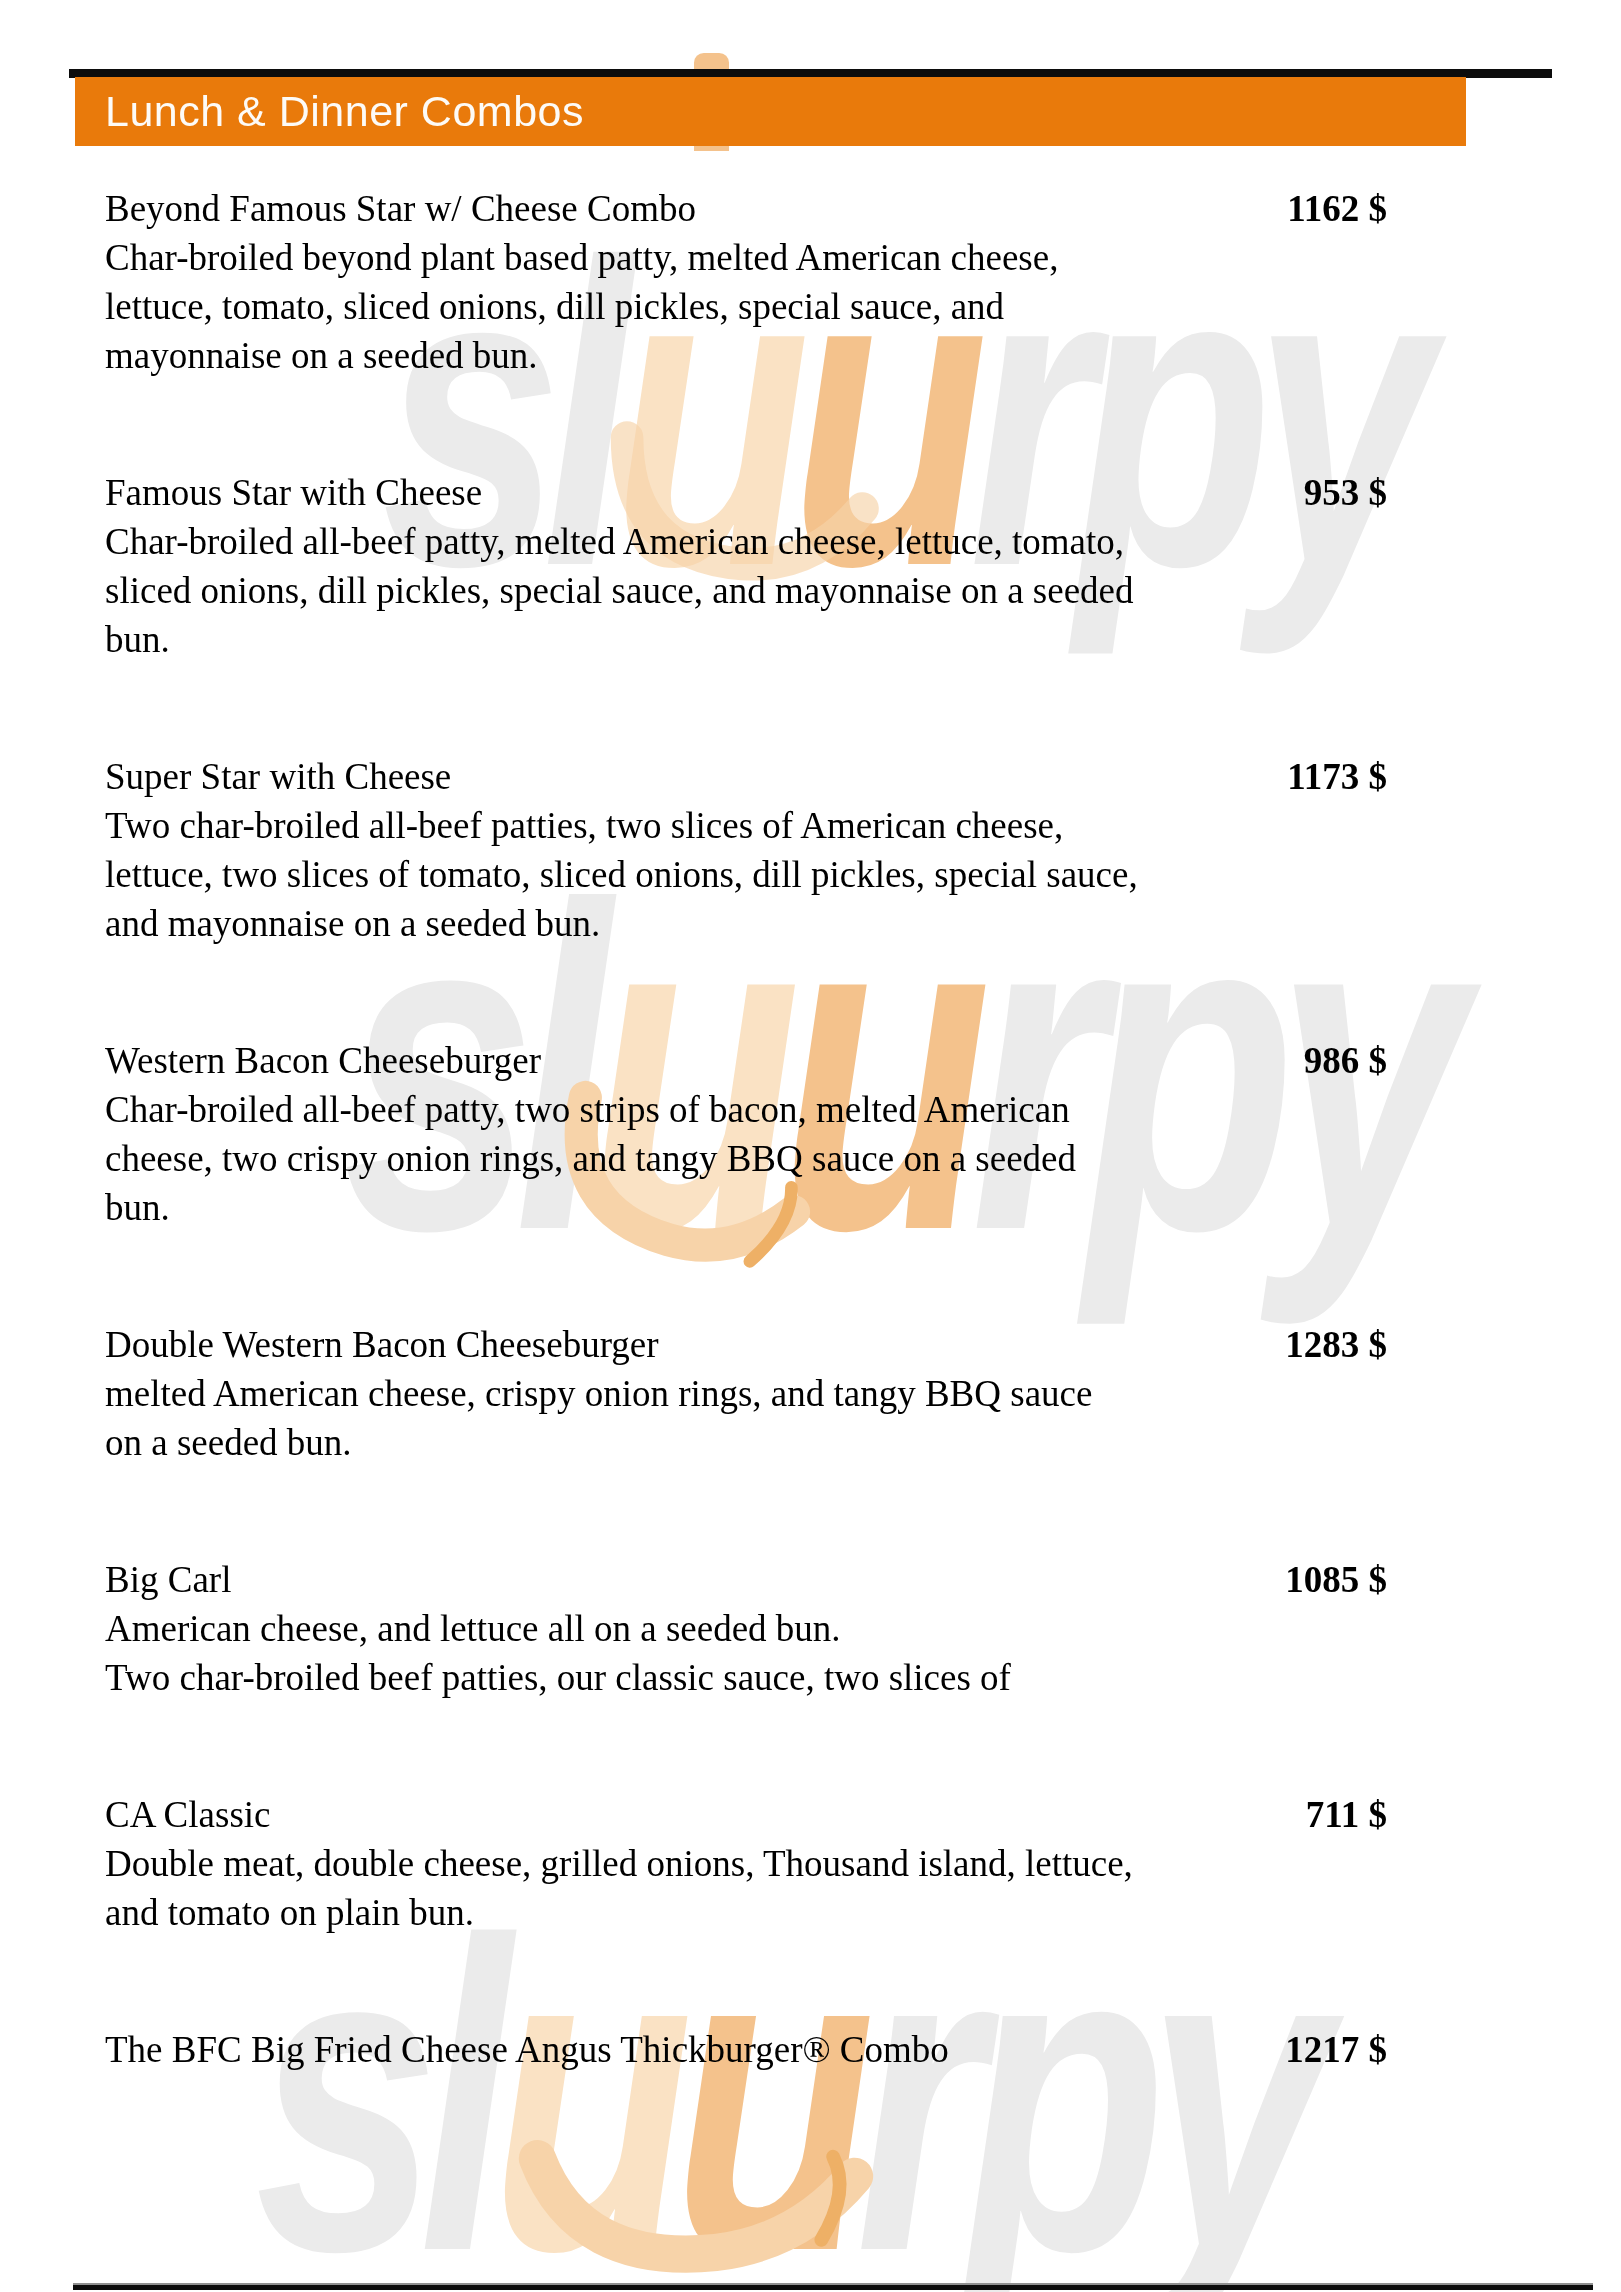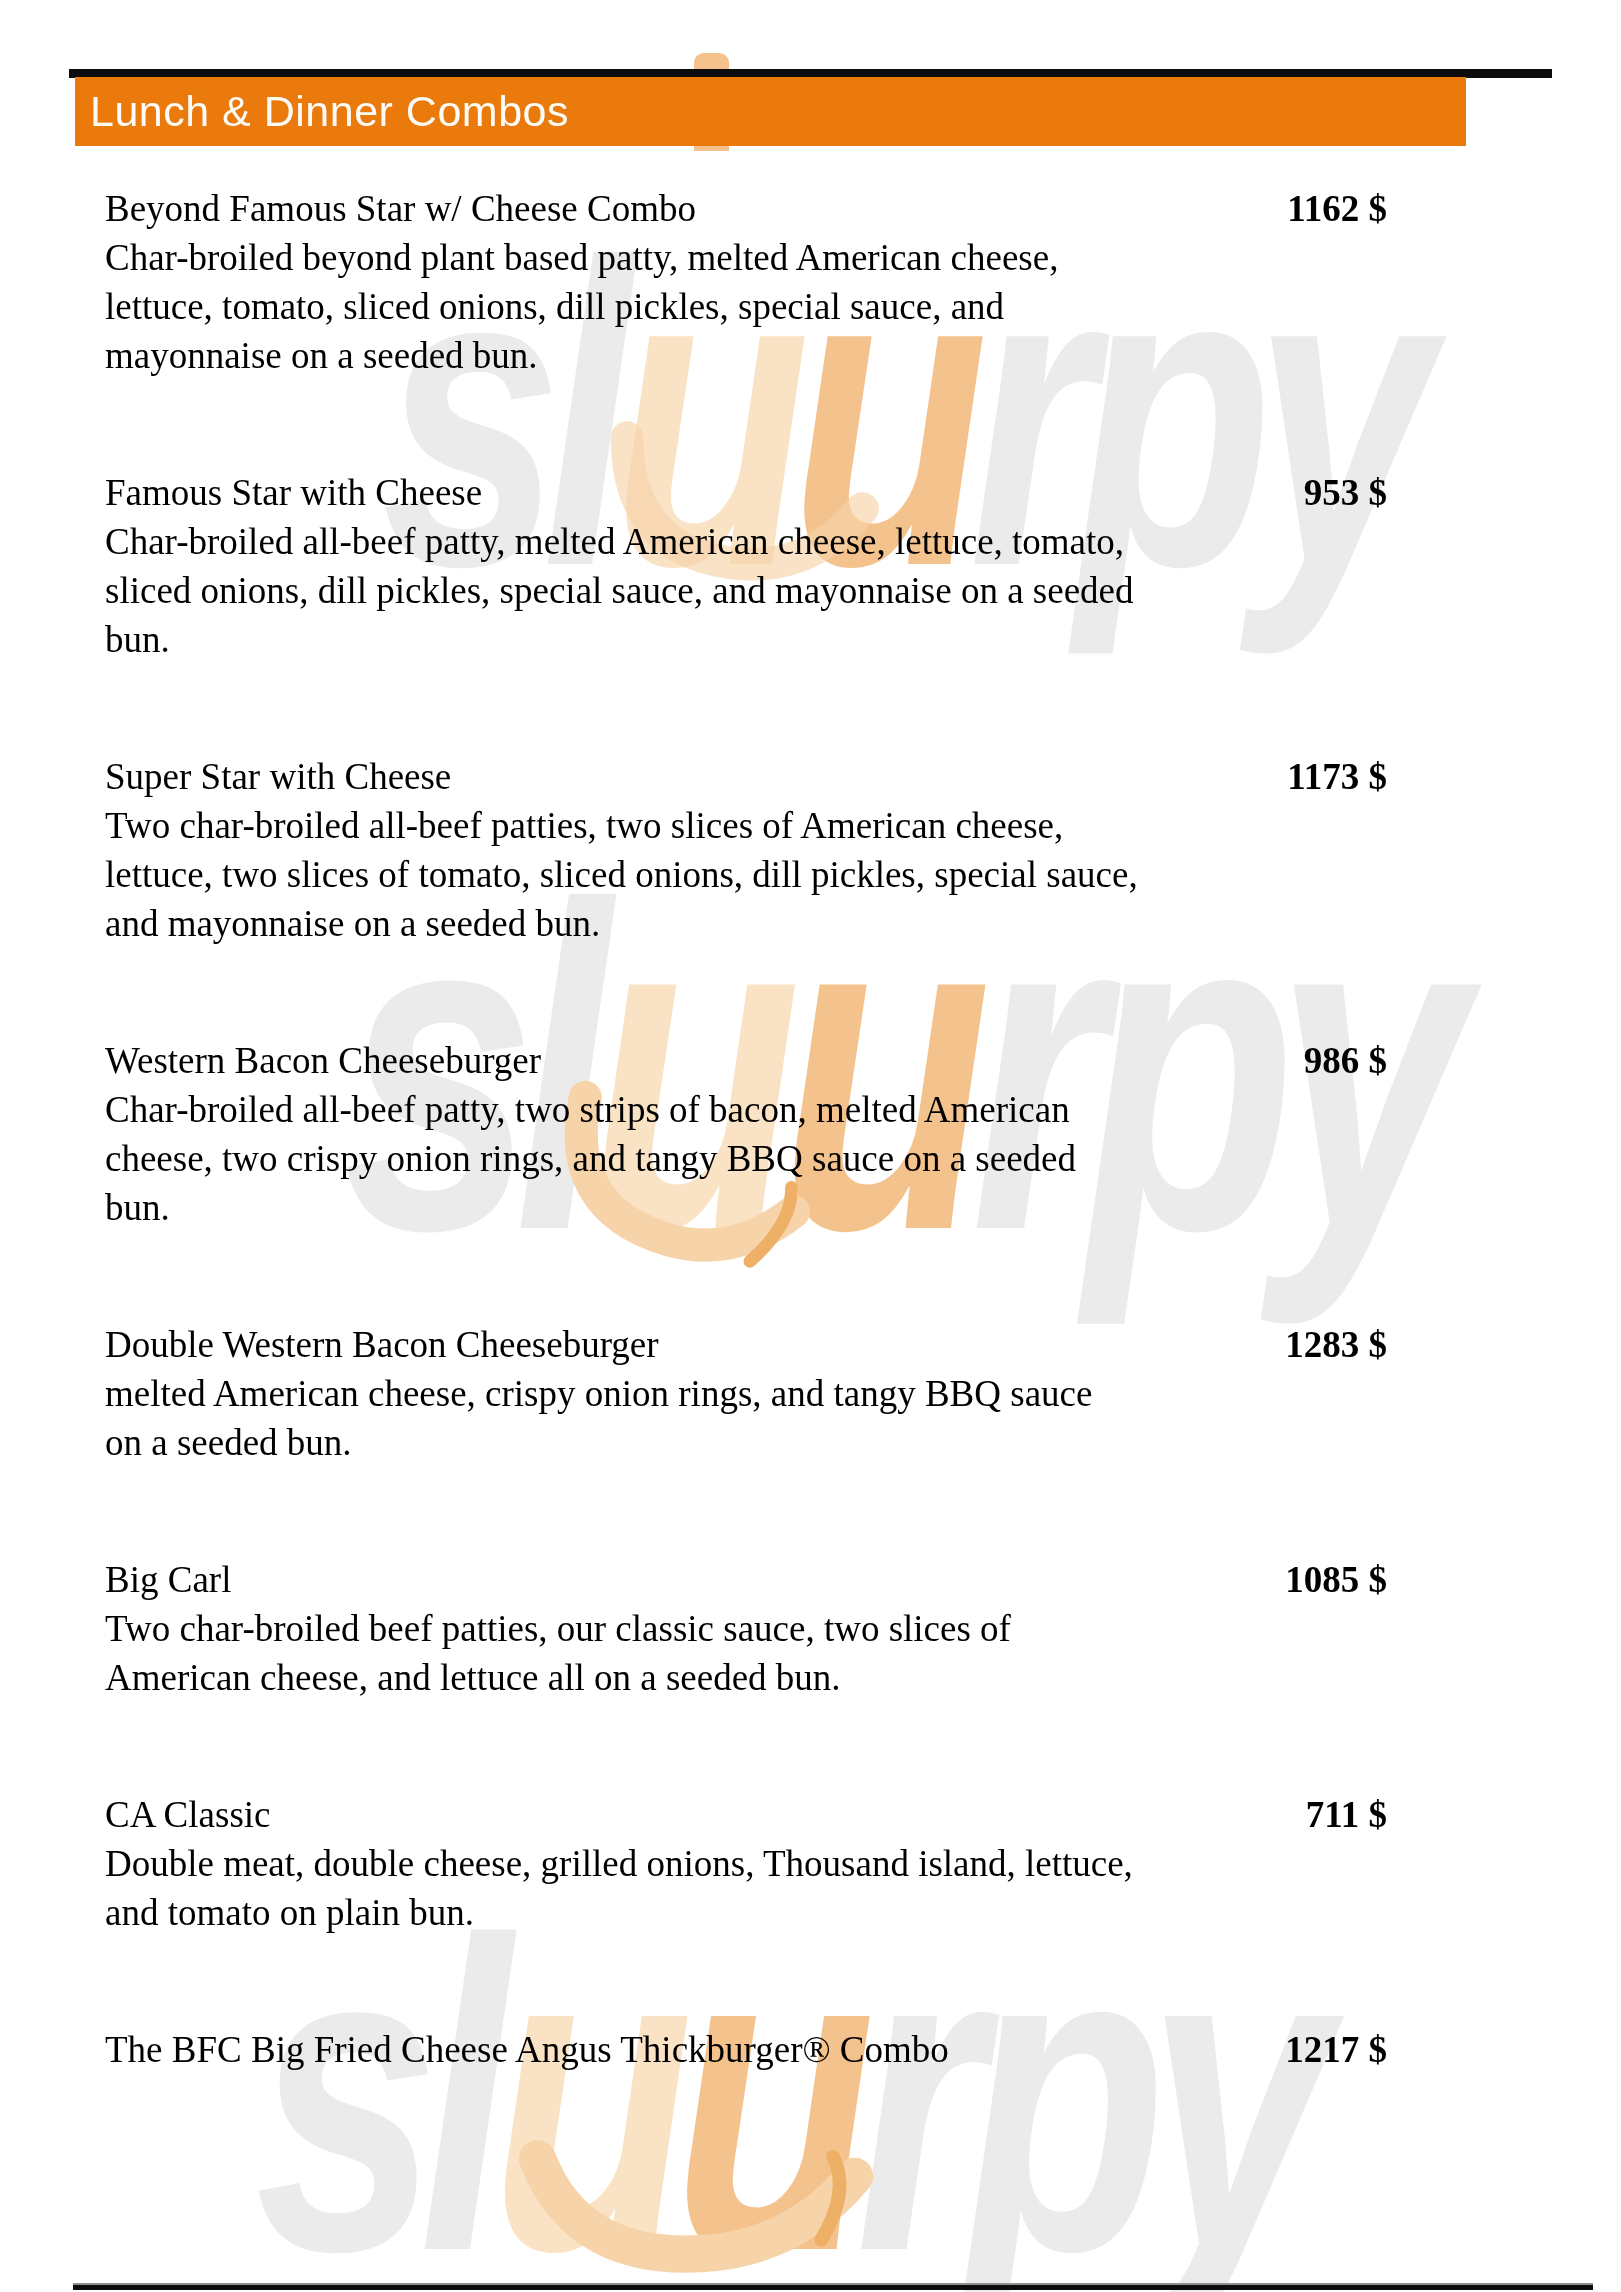--- a/index.html
+++ b/index.html
@@ -33,21 +33,21 @@
   .swoosh{position:absolute;z-index:0;pointer-events:none;}
   .sw-top{left:588px;top:431px;width:294px;height:176px;transform:rotate(12deg);opacity:.65;}
   .sw-mid{left:529px;top:1098px;width:284px;height:196px;transform:rotate(24deg);}
   .sw-bottom{left:510px;top:2137px;width:372px;height:147px;}
   .spoon-tip{position:absolute;left:694px;top:53px;width:35px;height:98px;
     background:var(--wm-orange-2);border-radius:9.8px 9.8px 0 0;z-index:0;}
   
   .top-bar{position:absolute;left:69px;top:69px;width:1483px;height:8.8px;background:var(--bar);z-index:2;}
   .header-bar{
     position:absolute;left:75px;top:77px;width:1391px;height:69px;background:var(--header-bg);
-    display:flex;align-items:center;box-sizing:border-box;padding-left:15px;z-index:2;
+    display:flex;align-items:center;box-sizing:border-box;padding-left:30px;z-index:2;
   }
   .header-bar .title{
     font-family:"Liberation Sans", sans-serif;font-size:43px;font-weight:400;
     color:#FDFBF7;letter-spacing:0.5px;
   }
   
   .menu{position:absolute;left:69px;top:184px;width:1318px;z-index:1;}
   .menu-item{margin-bottom:88px;margin-left:36px;}
   .item-row{display:flex;justify-content:space-between;align-items:baseline;
     font-size:37px;line-height:49px;}
@@ -144,22 +144,22 @@
           <div class="line">on a seeded bun.</div>
         </div>
     </div>
 
     <div class="menu-item">
       <div class="item-row">
         <span class="item-name">Big Carl</span>
         <span class="item-price">1085 $</span>
       </div>
       <div class="item-desc">
+          <div class="line">American cheese, and lettuce all on a seeded bun.</div>
           <div class="line">Two char-broiled beef patties, our classic sauce, two slices of</div>
-          <div class="line">American cheese, and lettuce all on a seeded bun.</div>
         </div>
     </div>
 
     <div class="menu-item">
       <div class="item-row">
         <span class="item-name">CA Classic</span>
         <span class="item-price">711 $</span>
       </div>
       <div class="item-desc">
           <div class="line">Double meat, double cheese, grilled onions, Thousand island, lettuce,</div>

